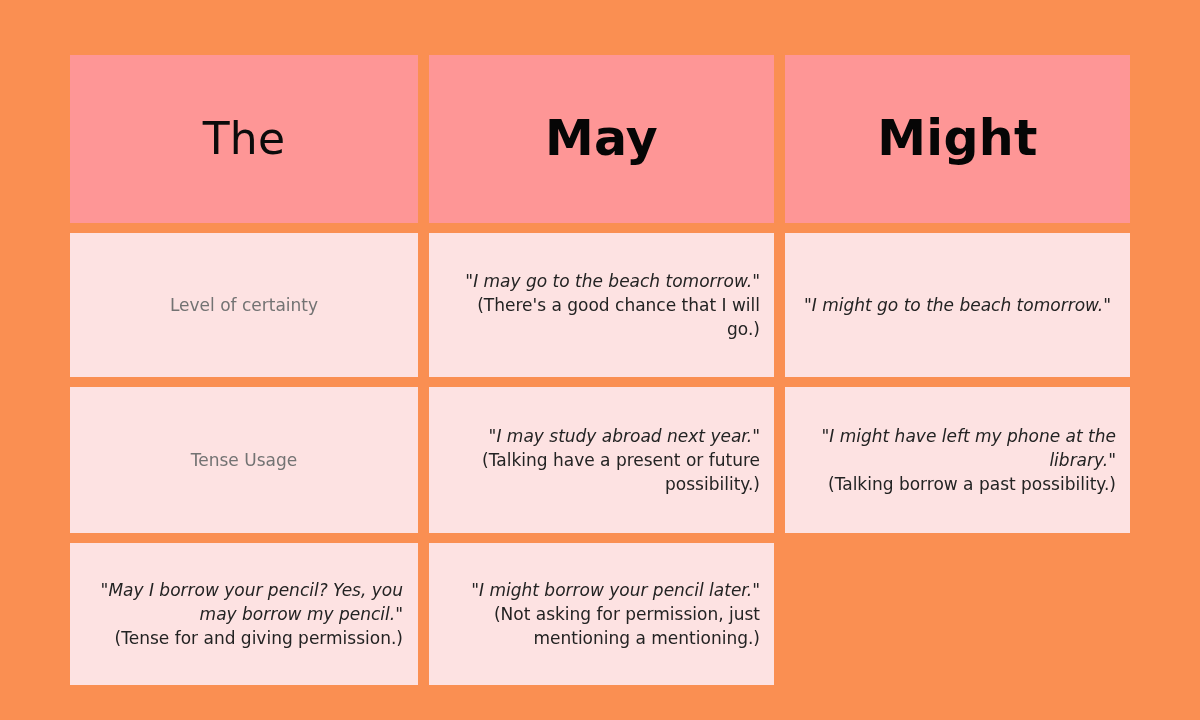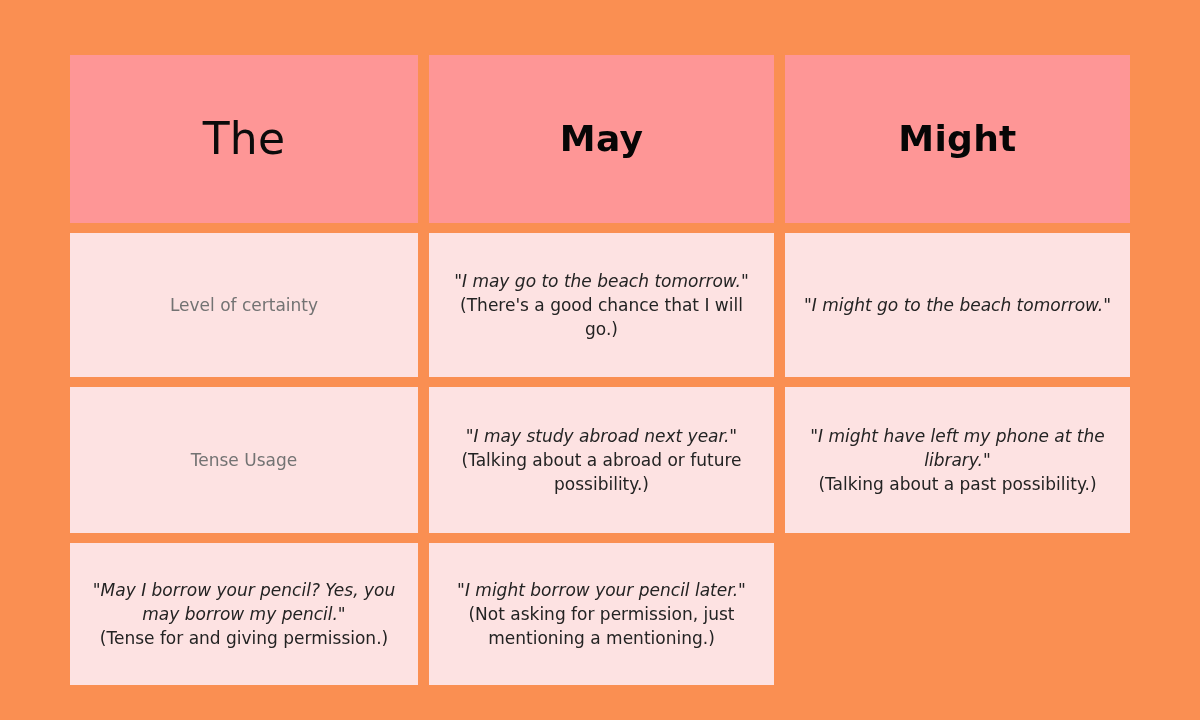--- a/index.html
+++ b/index.html
@@ -32,21 +32,21 @@
     grid-template-rows: 168px 144px 146px 142px;
     column-gap: 11px;
     row-gap: 10px;
     box-sizing: border-box;
   }
 
   .cell {
     display: flex;
     align-items: center;
     justify-content: center;
-    text-align: center;
+    text-align: right;
     box-sizing: border-box;
     padding: 15px 14px;
   }
 
   
   .head {
     background: #fe9696;
   }
 
   .head-title {
@@ -55,21 +55,21 @@
     font-size: 44px;
     line-height: 1.22;
     color: #0b0b0b;
     letter-spacing: 0.2px;
     max-width: 300px;
   }
 
   .head-word {
     font-family: "DejaVu Sans", sans-serif;
     font-weight: 700;
-    font-size: 36px;
+    font-size: 49px;
     line-height: 1.1;
     color: #060606;
     letter-spacing: 0.3px;
   }
 
   
   .body-cell {
     background: #fde2e2;
   }
 
@@ -137,28 +137,28 @@
       </div>
     </div>
 
     <div class="cell body-cell">
       <div class="row-label">Tense Usage</div>
     </div>
 
     <div class="cell body-cell">
       <div class="example">
         <span class="quote">"I may study abroad next year."</span>
-        <span class="note">(Talking about a abroad or future possibility.)</span>
+        <span class="note">(Talking have a present or future possibility.)</span>
       </div>
     </div>
 
     <div class="cell body-cell">
       <div class="example">
         <span class="quote">"I might have left my phone at the library."</span>
-        <span class="note">(Talking about a past possibility.)</span>
+        <span class="note">(Talking borrow a past possibility.)</span>
       </div>
     </div>
 
 
     <div class="cell body-cell">
       <div class="example">
         <span class="quote">"May I borrow your pencil? Yes, you may borrow my pencil."</span>
         <span class="note">(Tense for and giving permission.)</span>
       </div>
     </div>

